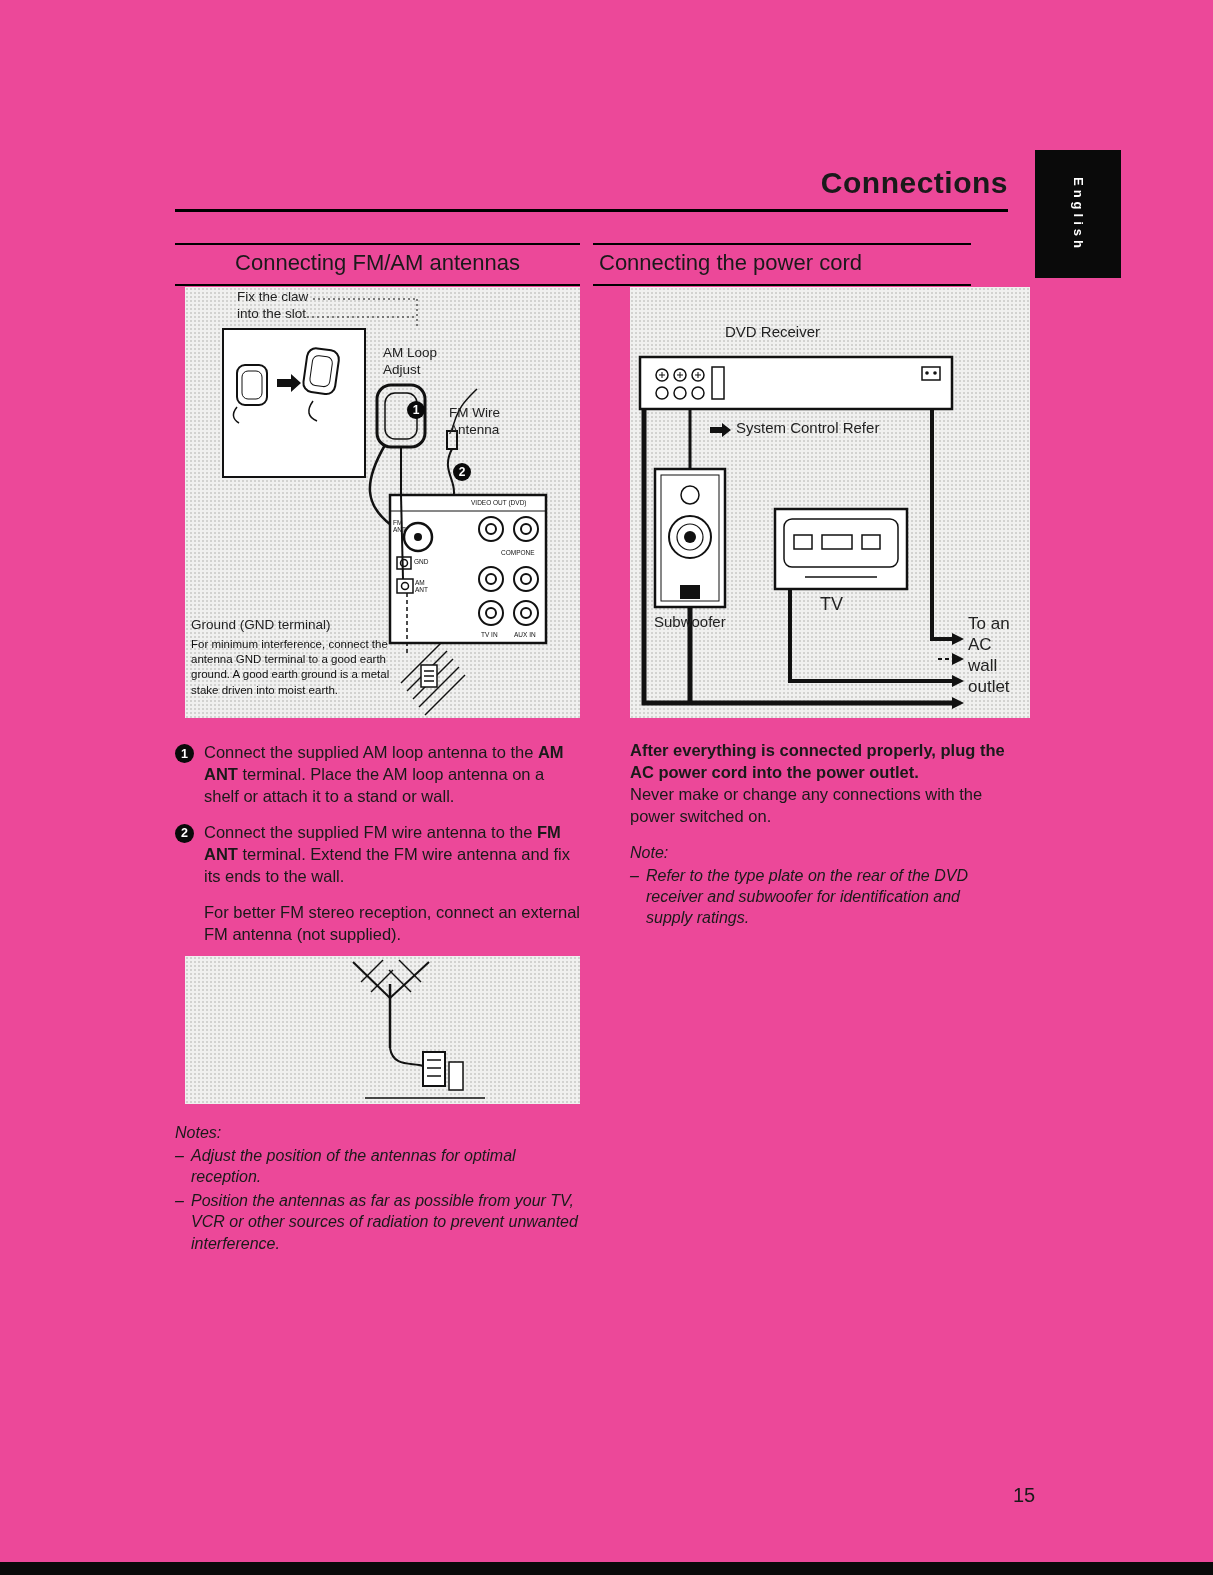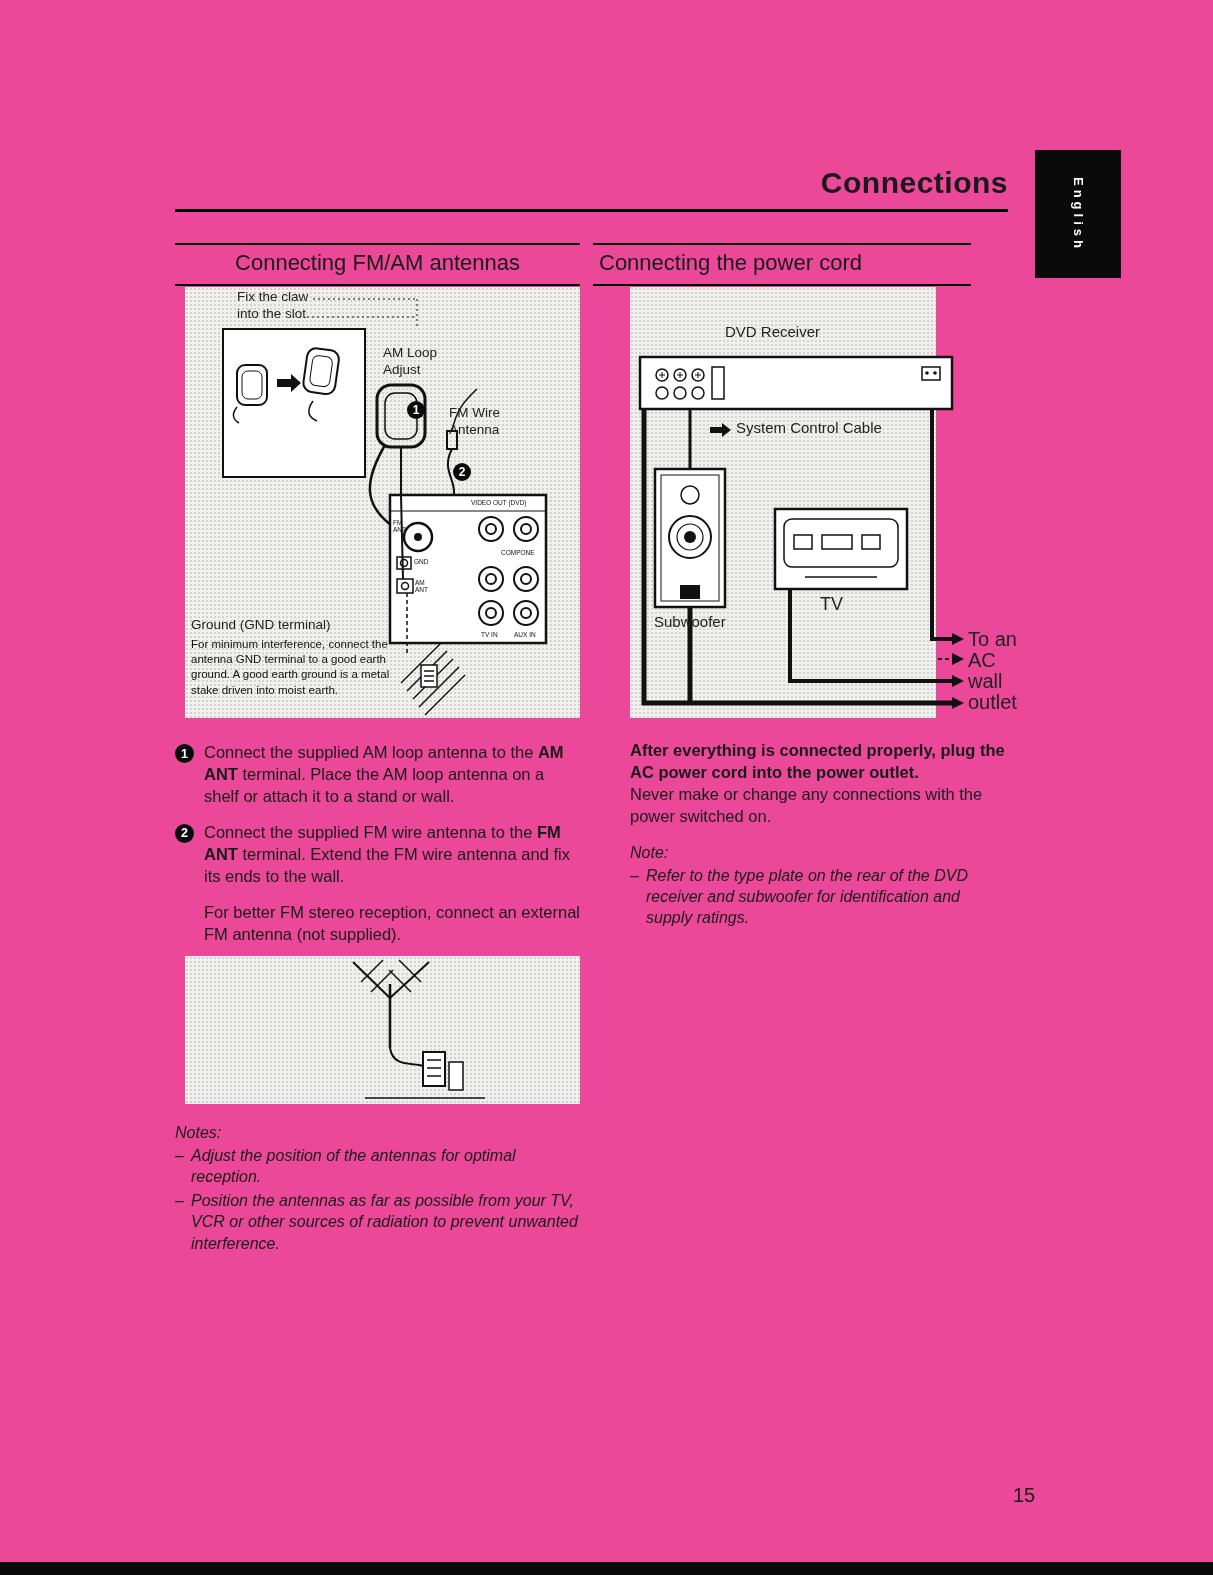--- a/index.html
+++ b/index.html
@@ -18,21 +18,21 @@
   
   .section-head { position:absolute; border-top:2px solid #000; border-bottom:2px solid #000;
     font-size:22px; font-weight:normal; padding:5px 0 8px 0; }
   .head-left { top:243px; left:175px; width:405px; text-align:center; }
   .head-right { top:243px; left:593px; width:378px; text-align:left; padding-left:6px; }
 
   
   .diagram { position:absolute; background-color:#f0f0ef;
     background-image:radial-gradient(#d2d2d0 1px, transparent 1px); background-size:4px 4px; }
   .diag1 { top:287px; left:185px; width:395px; height:431px; }
-  .diagR { top:287px; left:630px; width:306px; height:431px; }
+  .diagR { top:287px; left:630px; width:400px; height:431px; }
   .diag2 { position:relative; margin-left:10px; margin-top:6px; width:395px; height:148px;
     background-color:#f0f0ef; background-image:radial-gradient(#d2d2d0 1px, transparent 1px); background-size:4px 4px; }
   .diagram svg, .diag2 svg { position:absolute; top:0; left:0; }
 
   .dlabel { position:absolute; font-size:13.5px; color:#222; line-height:1.25; white-space:pre-line; }
   .tiny { position:absolute; font-size:6.5px; color:#111; letter-spacing:0; white-space:pre; }
   .fineprint { position:absolute; font-size:11.5px; line-height:1.32; color:#111; }
   .num-circle { position:absolute; width:18px; height:18px; border-radius:50%; background:#0a0a0a; color:#fff;
     font-size:12px; font-weight:bold; display:flex; align-items:center; justify-content:center; }
 
@@ -200,24 +200,24 @@
       <rect x="50" y="298" width="20" height="14" fill="#111"></rect>
 
       <rect x="145" y="222" width="132" height="80" fill="#fff" stroke="#111" stroke-width="2.5"></rect>
       <rect x="154" y="232" width="114" height="48" rx="8" fill="none" stroke="#111" stroke-width="1.5"></rect>
       <rect x="164" y="248" width="18" height="14" fill="none" stroke="#111" stroke-width="1.5"></rect>
       <rect x="192" y="248" width="30" height="14" fill="none" stroke="#111" stroke-width="1.5"></rect>
       <rect x="232" y="248" width="18" height="14" fill="none" stroke="#111" stroke-width="1.5"></rect>
       <line x1="175" y1="290" x2="247" y2="290" stroke="#111" stroke-width="1.5"></line>
     </svg>
     <div class="dlabel" style="left:95px; top:36px; font-size:15px;">DVD Receiver</div>
-    <div class="dlabel" style="left:106px; top:132px; font-size:15px;">System Control Cable</div>
+    <div class="dlabel" style="left:106px; top:132px; font-size:15px;">System Control Refer</div>
     <div class="dlabel" style="left:24px; top:326px; font-size:15px;">Subwoofer</div>
     <div class="dlabel" style="left:190px; top:306px; font-size:18px;">TV</div>
-    <div class="dlabel" style="left:338px; top:342px; font-size:20px; line-height:21px;">To an
+    <div class="dlabel" style="left:338px; top:326px; font-size:17px; line-height:21px;">To an
 AC
 wall
 outlet</div>
   </div>
 
   <div class="col-left-text">
     <div class="step">
       <span class="step-circle">1</span>
       <p class="body-text"><span>Connect the supplied AM loop antenna to the </span><b>AM ANT</b><span> terminal. Place the AM loop antenna on a shelf or attach it to a stand or wall.</span></p>
     </div>

